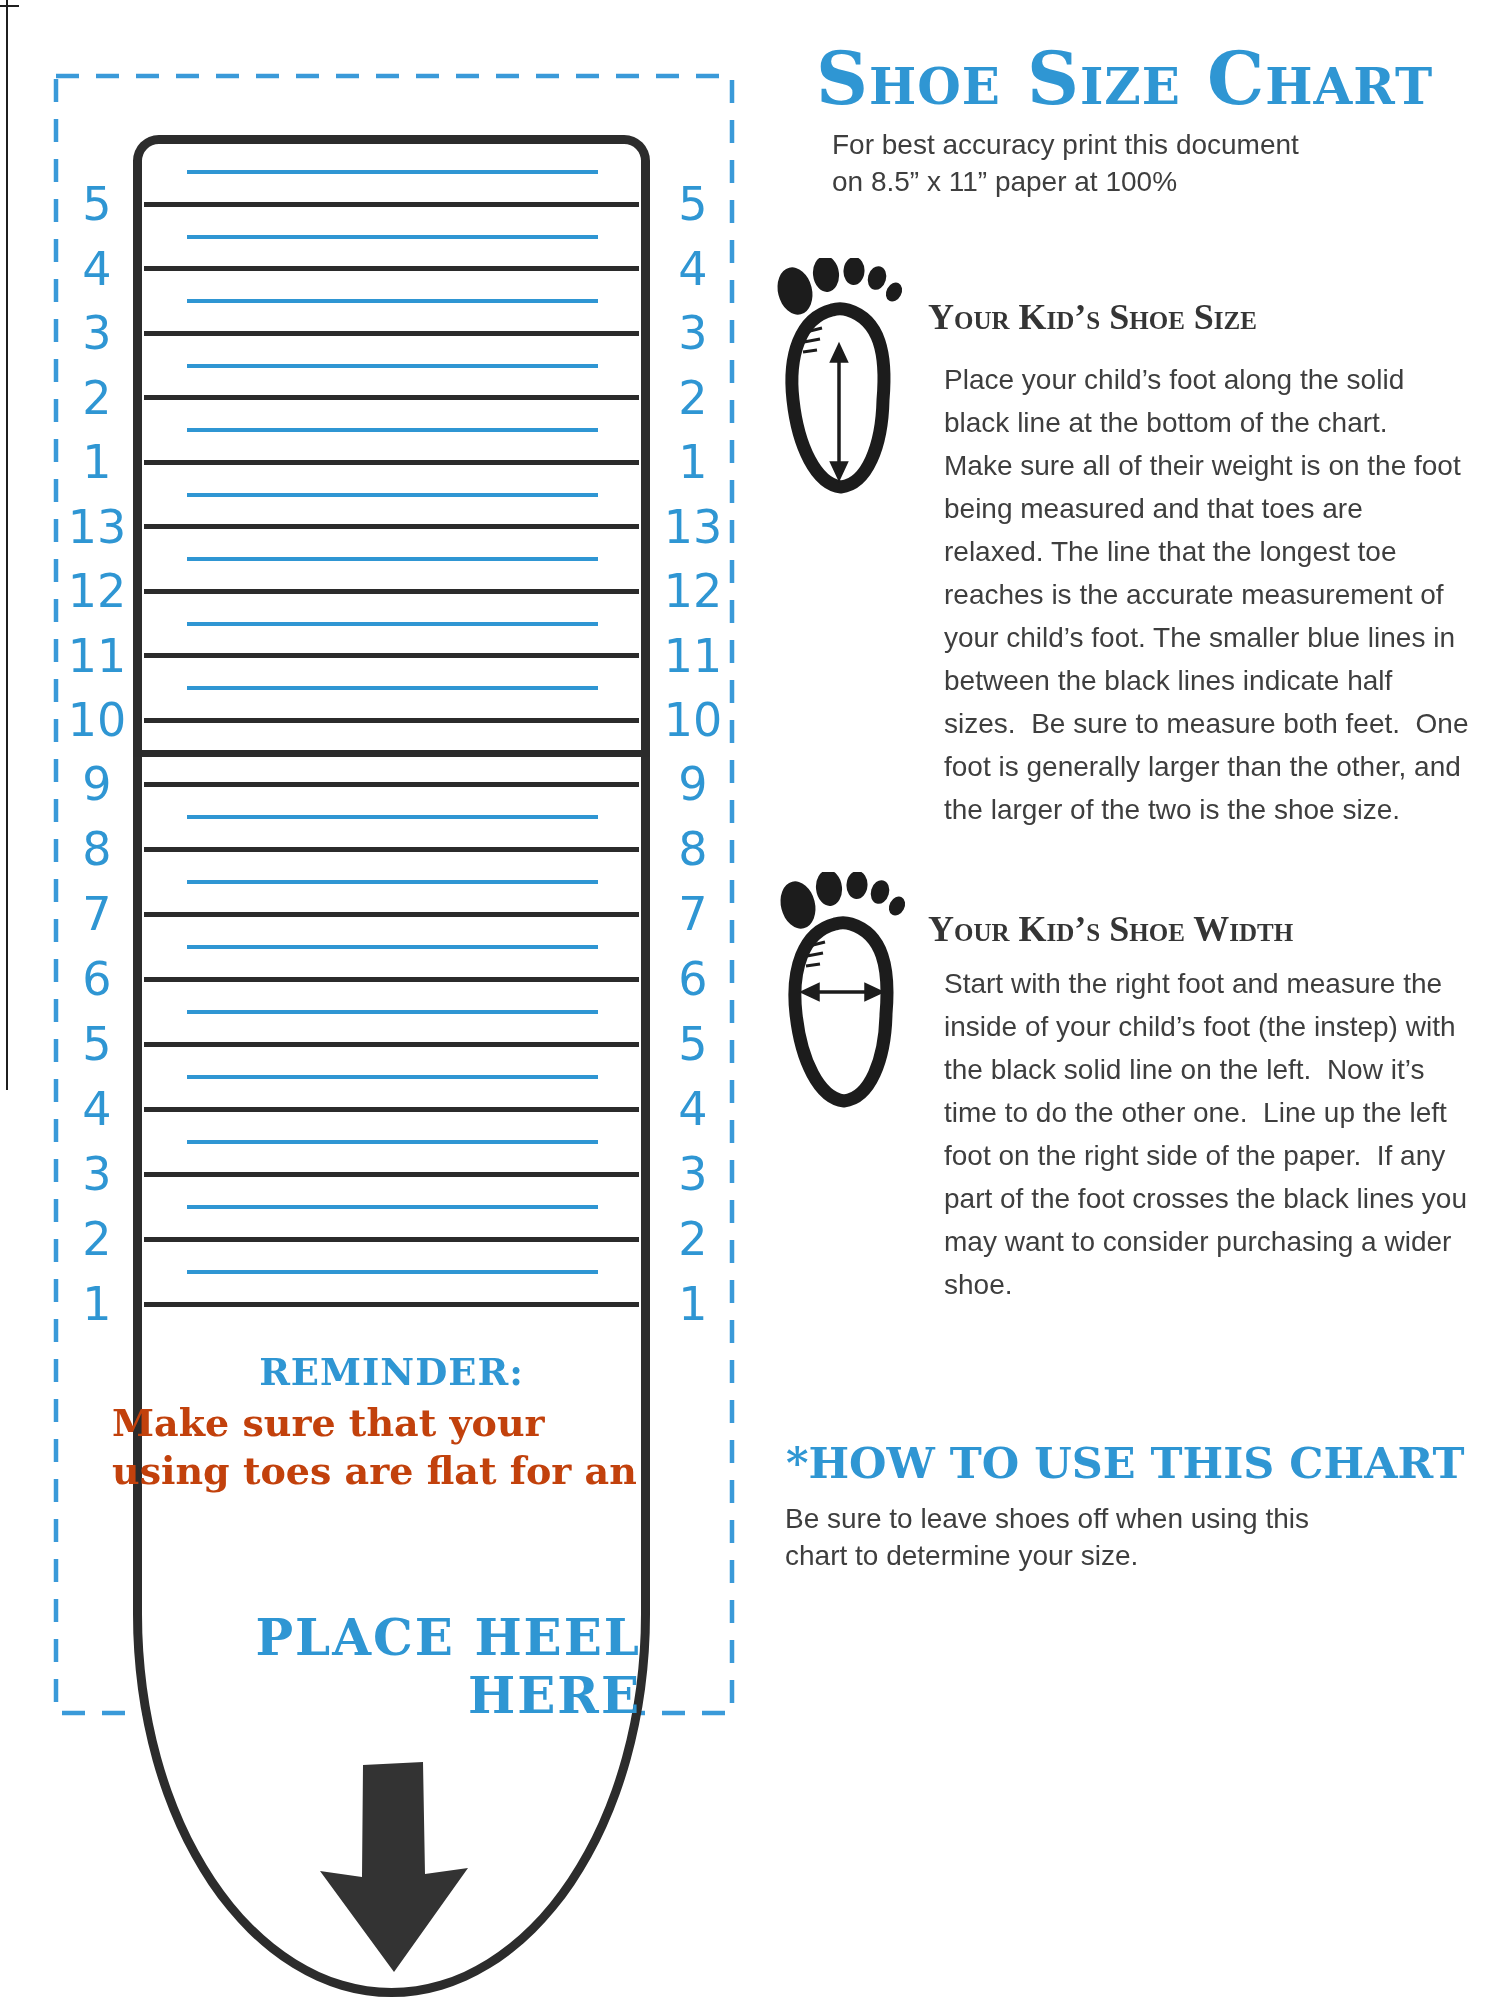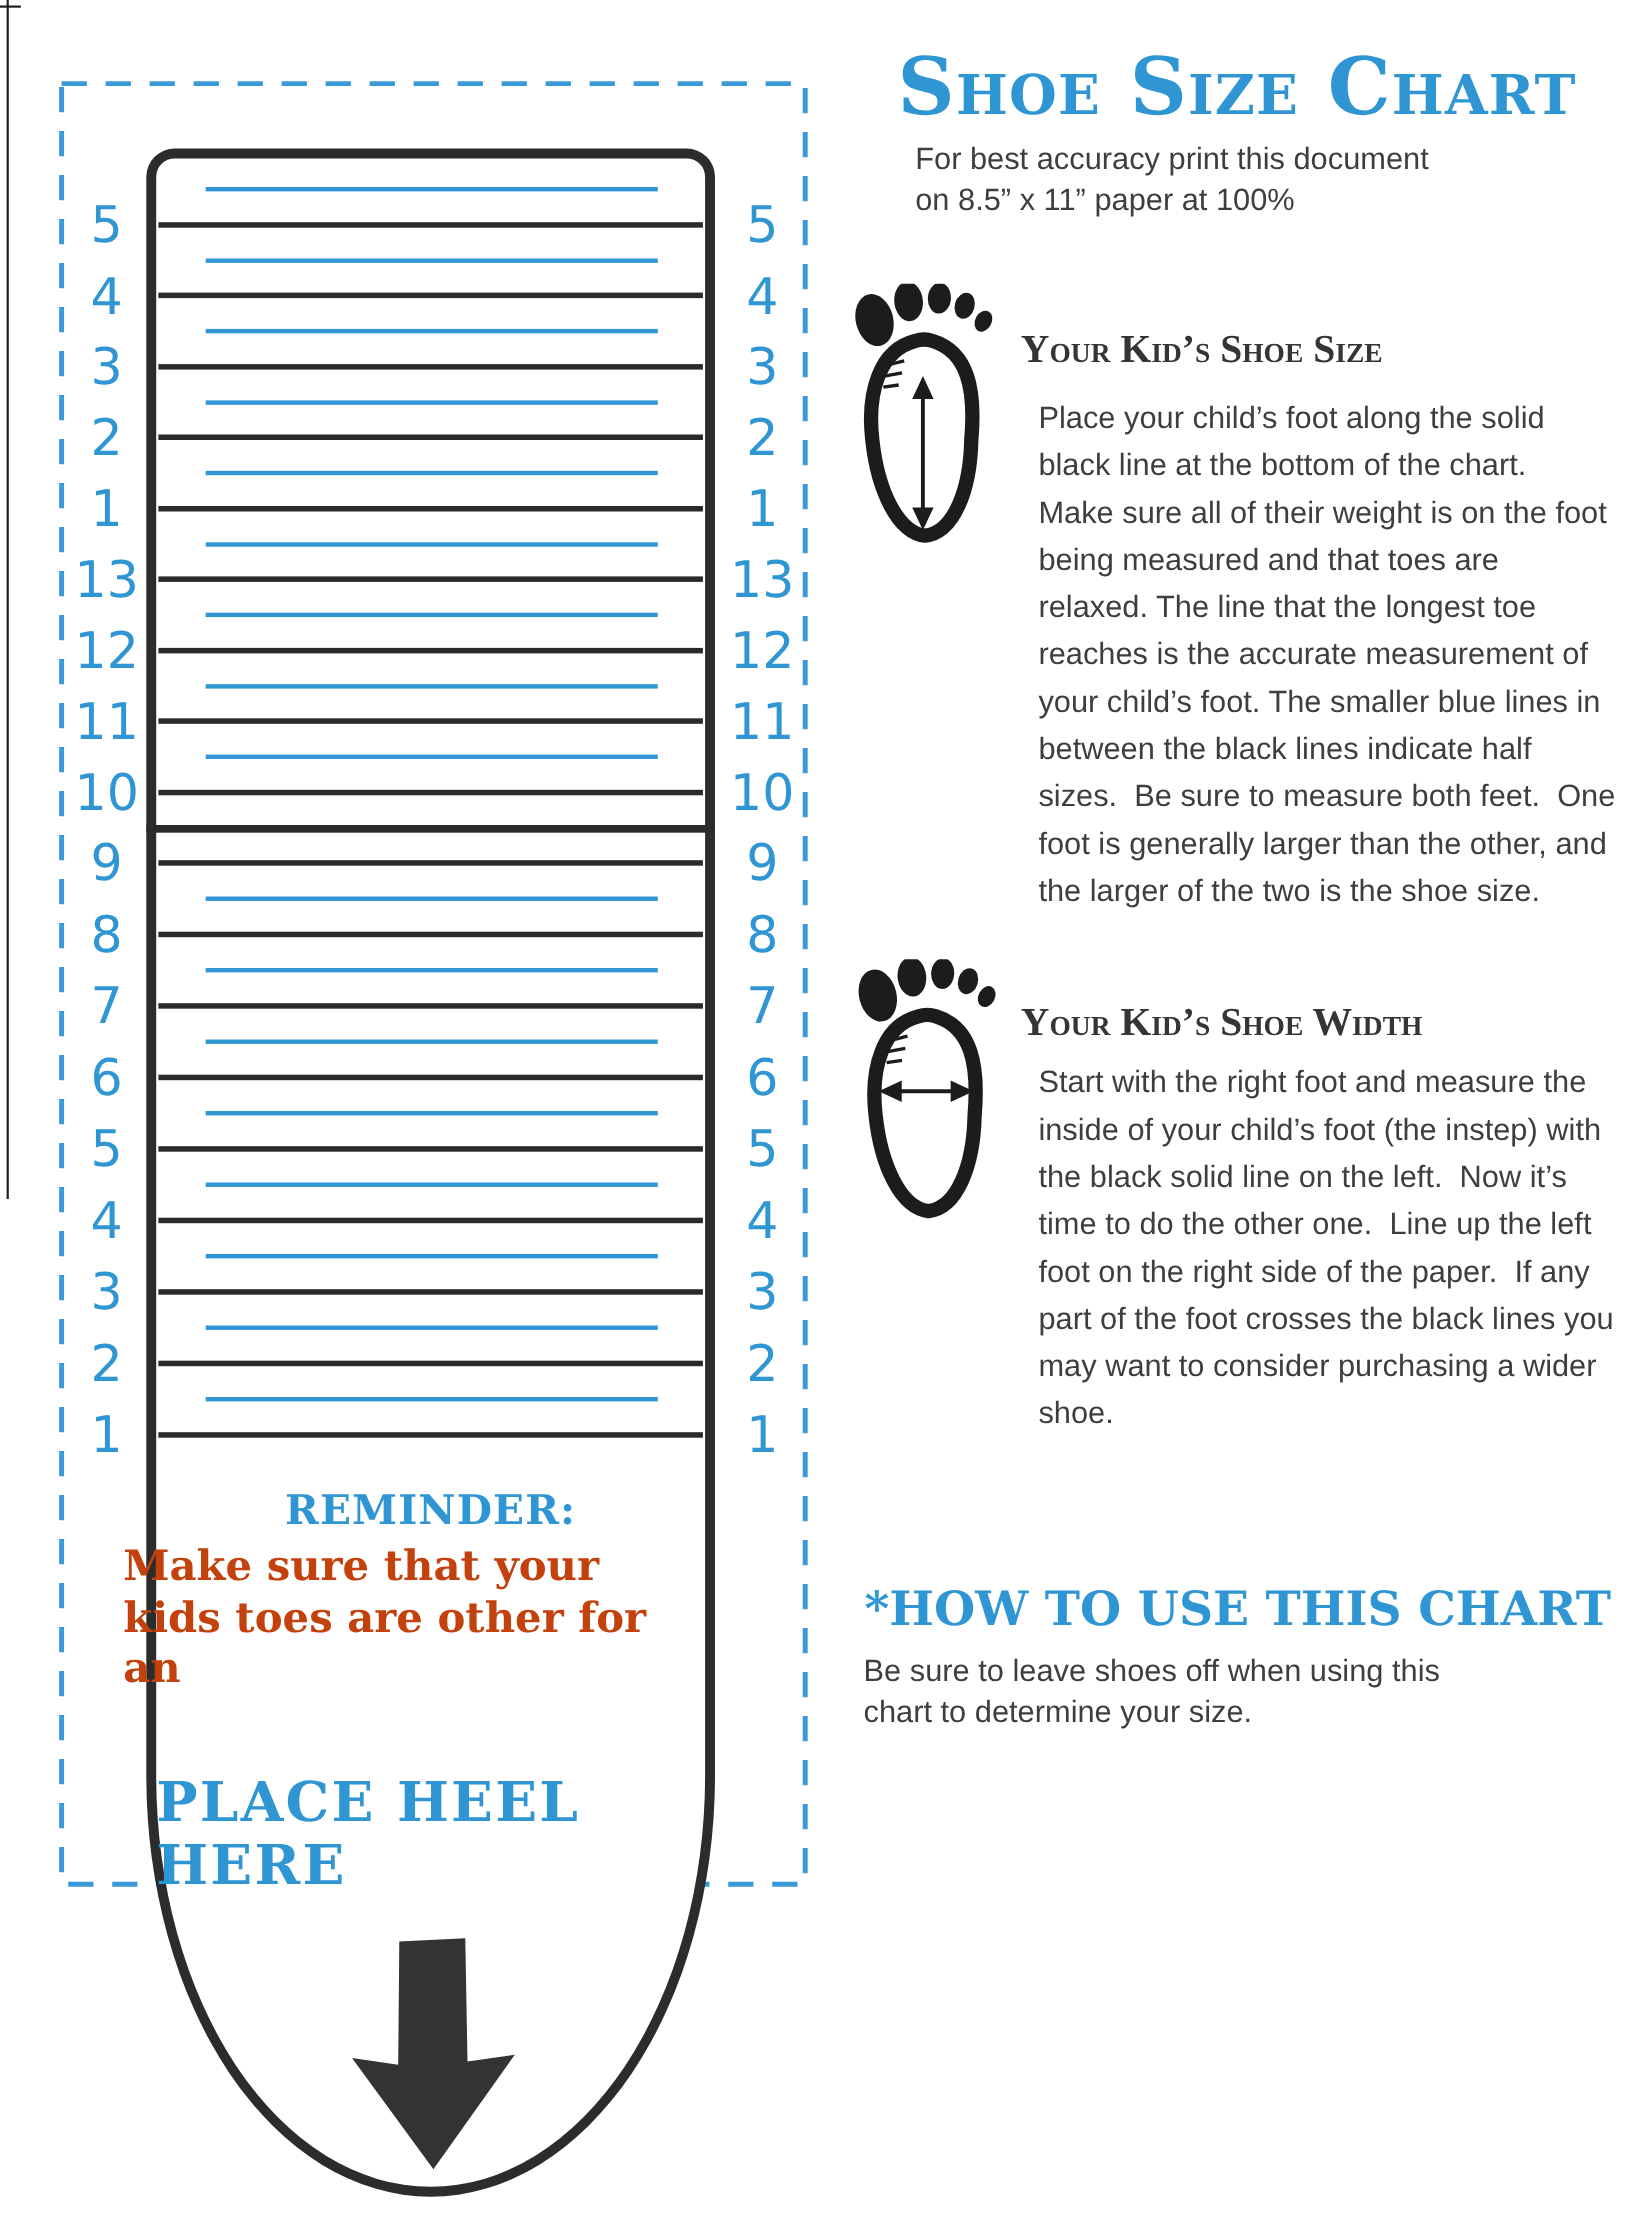--- a/index.html
+++ b/index.html
@@ -31,21 +31,21 @@
 
   .howto-head{position:absolute;left:786px;top:1438px;font-family:"DejaVu Serif",serif;font-weight:bold;
               font-size:43px;color:var(--blue);white-space:nowrap;}
   .howto-body{position:absolute;left:785px;top:1500px;width:545px;font-size:28px;line-height:37px;
               color:var(--dark);white-space:pre-wrap;}
 
   .reminder-head{position:absolute;left:142px;top:1350px;width:499px;text-align:center;z-index:3;
                  font-family:"DejaVu Serif",serif;font-weight:bold;font-size:37px;color:var(--blue);letter-spacing:1px;}
   .reminder-line{position:absolute;left:112px;width:527px;text-align:left;z-index:3;
                  font-family:"DejaVu Serif",serif;font-weight:bold;font-size:38px;color:#c2410c;}
-  .heel-line{position:absolute;left:142px;width:499px;text-align:left;z-index:3;
+  .heel-line{position:absolute;left:142px;width:499px;text-align:right;z-index:3;
              font-family:"DejaVu Serif",serif;font-weight:bold;font-size:50px;color:var(--blue);letter-spacing:2px;}
 
   .foot{position:absolute;width:150px;height:240px;z-index:2;}
   .heel-arrow{position:absolute;left:300px;top:1752px;z-index:3;}
 </style>
 </head>
 <body>
 
 <div class="page" id="page">
 
@@ -92,21 +92,21 @@
         <div class="line-black" style="top: 1027.5px;"></div>
         <div class="line-blue" style="top: 1060.5px;"></div>
         <div class="line-black" style="top: 1092.5px;"></div>
         <div class="line-blue" style="top: 1125.5px;"></div>
         <div class="line-black" style="top: 1157.5px;"></div>
       </div>
   </div>
 
   <div class="reminder-head">REMINDER:</div>
   <div class="reminder-line" style="top:1400px">Make sure that your</div>
-  <div class="reminder-line" style="top:1448px">kids toes are other for an</div>
+  <div class="reminder-line" style="top:1448px">using toes are flat for an</div>
   <div class="heel-line" style="top:1608px">PLACE HEEL</div>
   <div class="heel-line" style="top:1666px">HERE</div>
 
   <svg class="heel-arrow" width="190" height="230" viewBox="0 0 190 230">
     <polygon points="63,13 123,10 125,122 168,116 94,220 20,119 62,125" fill="#333"></polygon>
   </svg>
 
   <div class="big-title">Shoe Size Chart</div>
   <div class="subtitle">
     <div>For best accuracy print this document</div>

